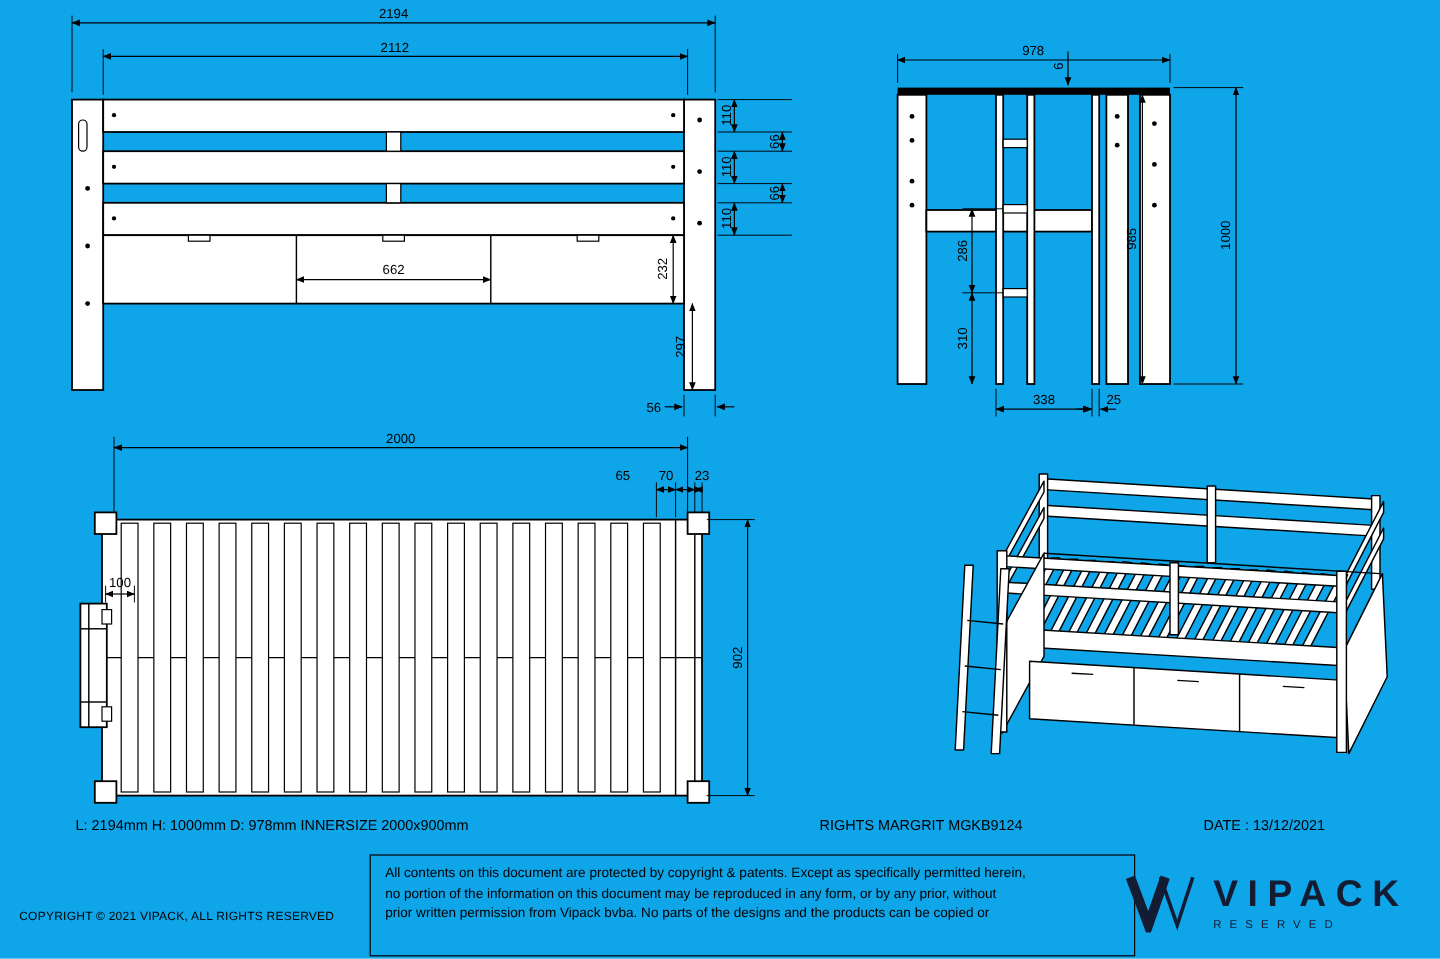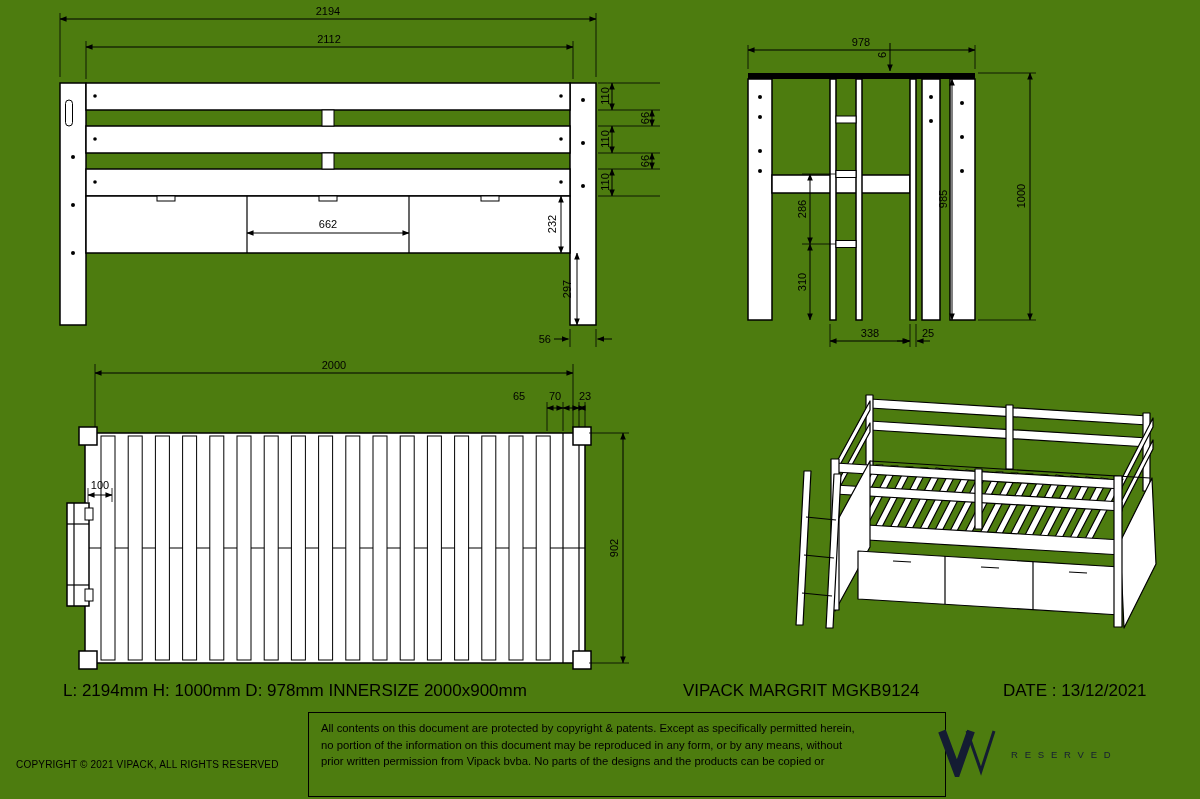--- a/index.html
+++ b/index.html
@@ -1,29 +1,29 @@
 <!DOCTYPE html>
 <html><head>
 <meta charset="utf-8">
 <style>
   *{margin:0;padding:0;box-sizing:border-box}
   html,body{background:#ffffff}
-  .page{position:relative;width:1200px;height:799px;background:#4d7c0f;
+  .page{position:relative;width:1200px;height:799px;background:#0ea5e9;
         font-family:"Liberation Sans",sans-serif;color:#000;overflow:hidden}
   .view{position:absolute}
   svg text{font-family:"Liberation Sans",sans-serif;font-size:11px;fill:#000}
   .geo{stroke:#000;stroke-width:1.5;fill:#fff}
   .geo-thin{stroke:#000;stroke-width:1;fill:#fff}
   .lin{stroke:#000;stroke-width:1.2;fill:none}
   .dim{stroke:#000;stroke-width:1;fill:none}
   .ext{stroke:#000;stroke-width:0.8;fill:none}
   .dot{fill:#000;stroke:none}
   .iso{stroke:#000;stroke-width:1.2;fill:#fff;stroke-linejoin:round}
   .iso-line{stroke:#000;stroke-width:1.2;fill:none}
-  .spec{position:absolute;top:681px;left:0;width:100%;height:24px;font-size:17px;white-space:nowrap}
+  .spec{position:absolute;top:681px;left:0;width:100%;height:24px;font-size:12px;white-space:nowrap}
   .spec span{position:absolute;top:0}
   .spec .summary{left:63px}
   .spec .model{left:683px}
   .spec .date{left:1003px}
   .legalbox{position:absolute;left:308px;top:712px;width:638px;height:85px;
             border:1px solid #000;padding:7px 12px;font-size:11.3px;line-height:1.48}
   .copyright{position:absolute;left:16px;top:759px;font-size:10px;letter-spacing:0.2px}
   .logo{position:absolute;left:938px;top:727px;display:flex;align-items:center;gap:15px}
   .logo .wordmark{display:flex;flex-direction:column}
   .logo .brand{font-size:31px;font-weight:bold;letter-spacing:8px;color:#141c33;line-height:1}
@@ -319,36 +319,37 @@
         <polygon class="iso" points="44,99 51,99 43,253 36,253"></polygon>
         <line class="iso-line" x1="16" y1="142" x2="46" y2="145" stroke-width="4"></line>
         <line class="iso-line" x1="14" y1="180" x2="44" y2="183" stroke-width="4"></line>
         <line class="iso-line" x1="12" y1="218" x2="42" y2="221" stroke-width="4"></line>
       </g>
     </g>
   </svg>
 
   <div class="spec">
     <span class="summary">L: 2194mm H: 1000mm D: 978mm INNERSIZE 2000x900mm</span>
-    <span class="model">VIPACK MARGRIT MGKB9124</span>
+    <span class="model">RIGHTS MARGRIT MGKB9124</span>
     <span class="date">DATE : 13/12/2021</span>
   </div>
 
   <div class="copyright">COPYRIGHT  © 2021 VIPACK, ALL RIGHTS RESERVED</div>
 
   <div class="legalbox">
     <div>All contents on this document are protected by copyright &amp; patents. Except as specifically permitted herein,</div>
-    <div>no portion of the information on this document may be reproduced in any form, or by any means, without</div>
+    <div>no portion of the information on this document may be reproduced in any form, or by any prior, without</div>
     <div>prior written permission from Vipack bvba. No parts of the designs and the products can be copied or</div>
 
   </div>
 
   <div class="logo">
     <svg width="58" height="50" viewBox="0 0 58 50">
       <path d="M4,4 L19,44 L33,4" fill="none" stroke="#141c33" stroke-width="8"></path>
       <path d="M29,4 L43,44 L56,4" fill="none" stroke="#141c33" stroke-width="3"></path>
     </svg>
     <div class="wordmark">
+      <span class="brand">VIPACK</span>
       <span class="brandsub">RESERVED</span>
     </div>
   </div>
 
 </div>
 
 </body></html>

